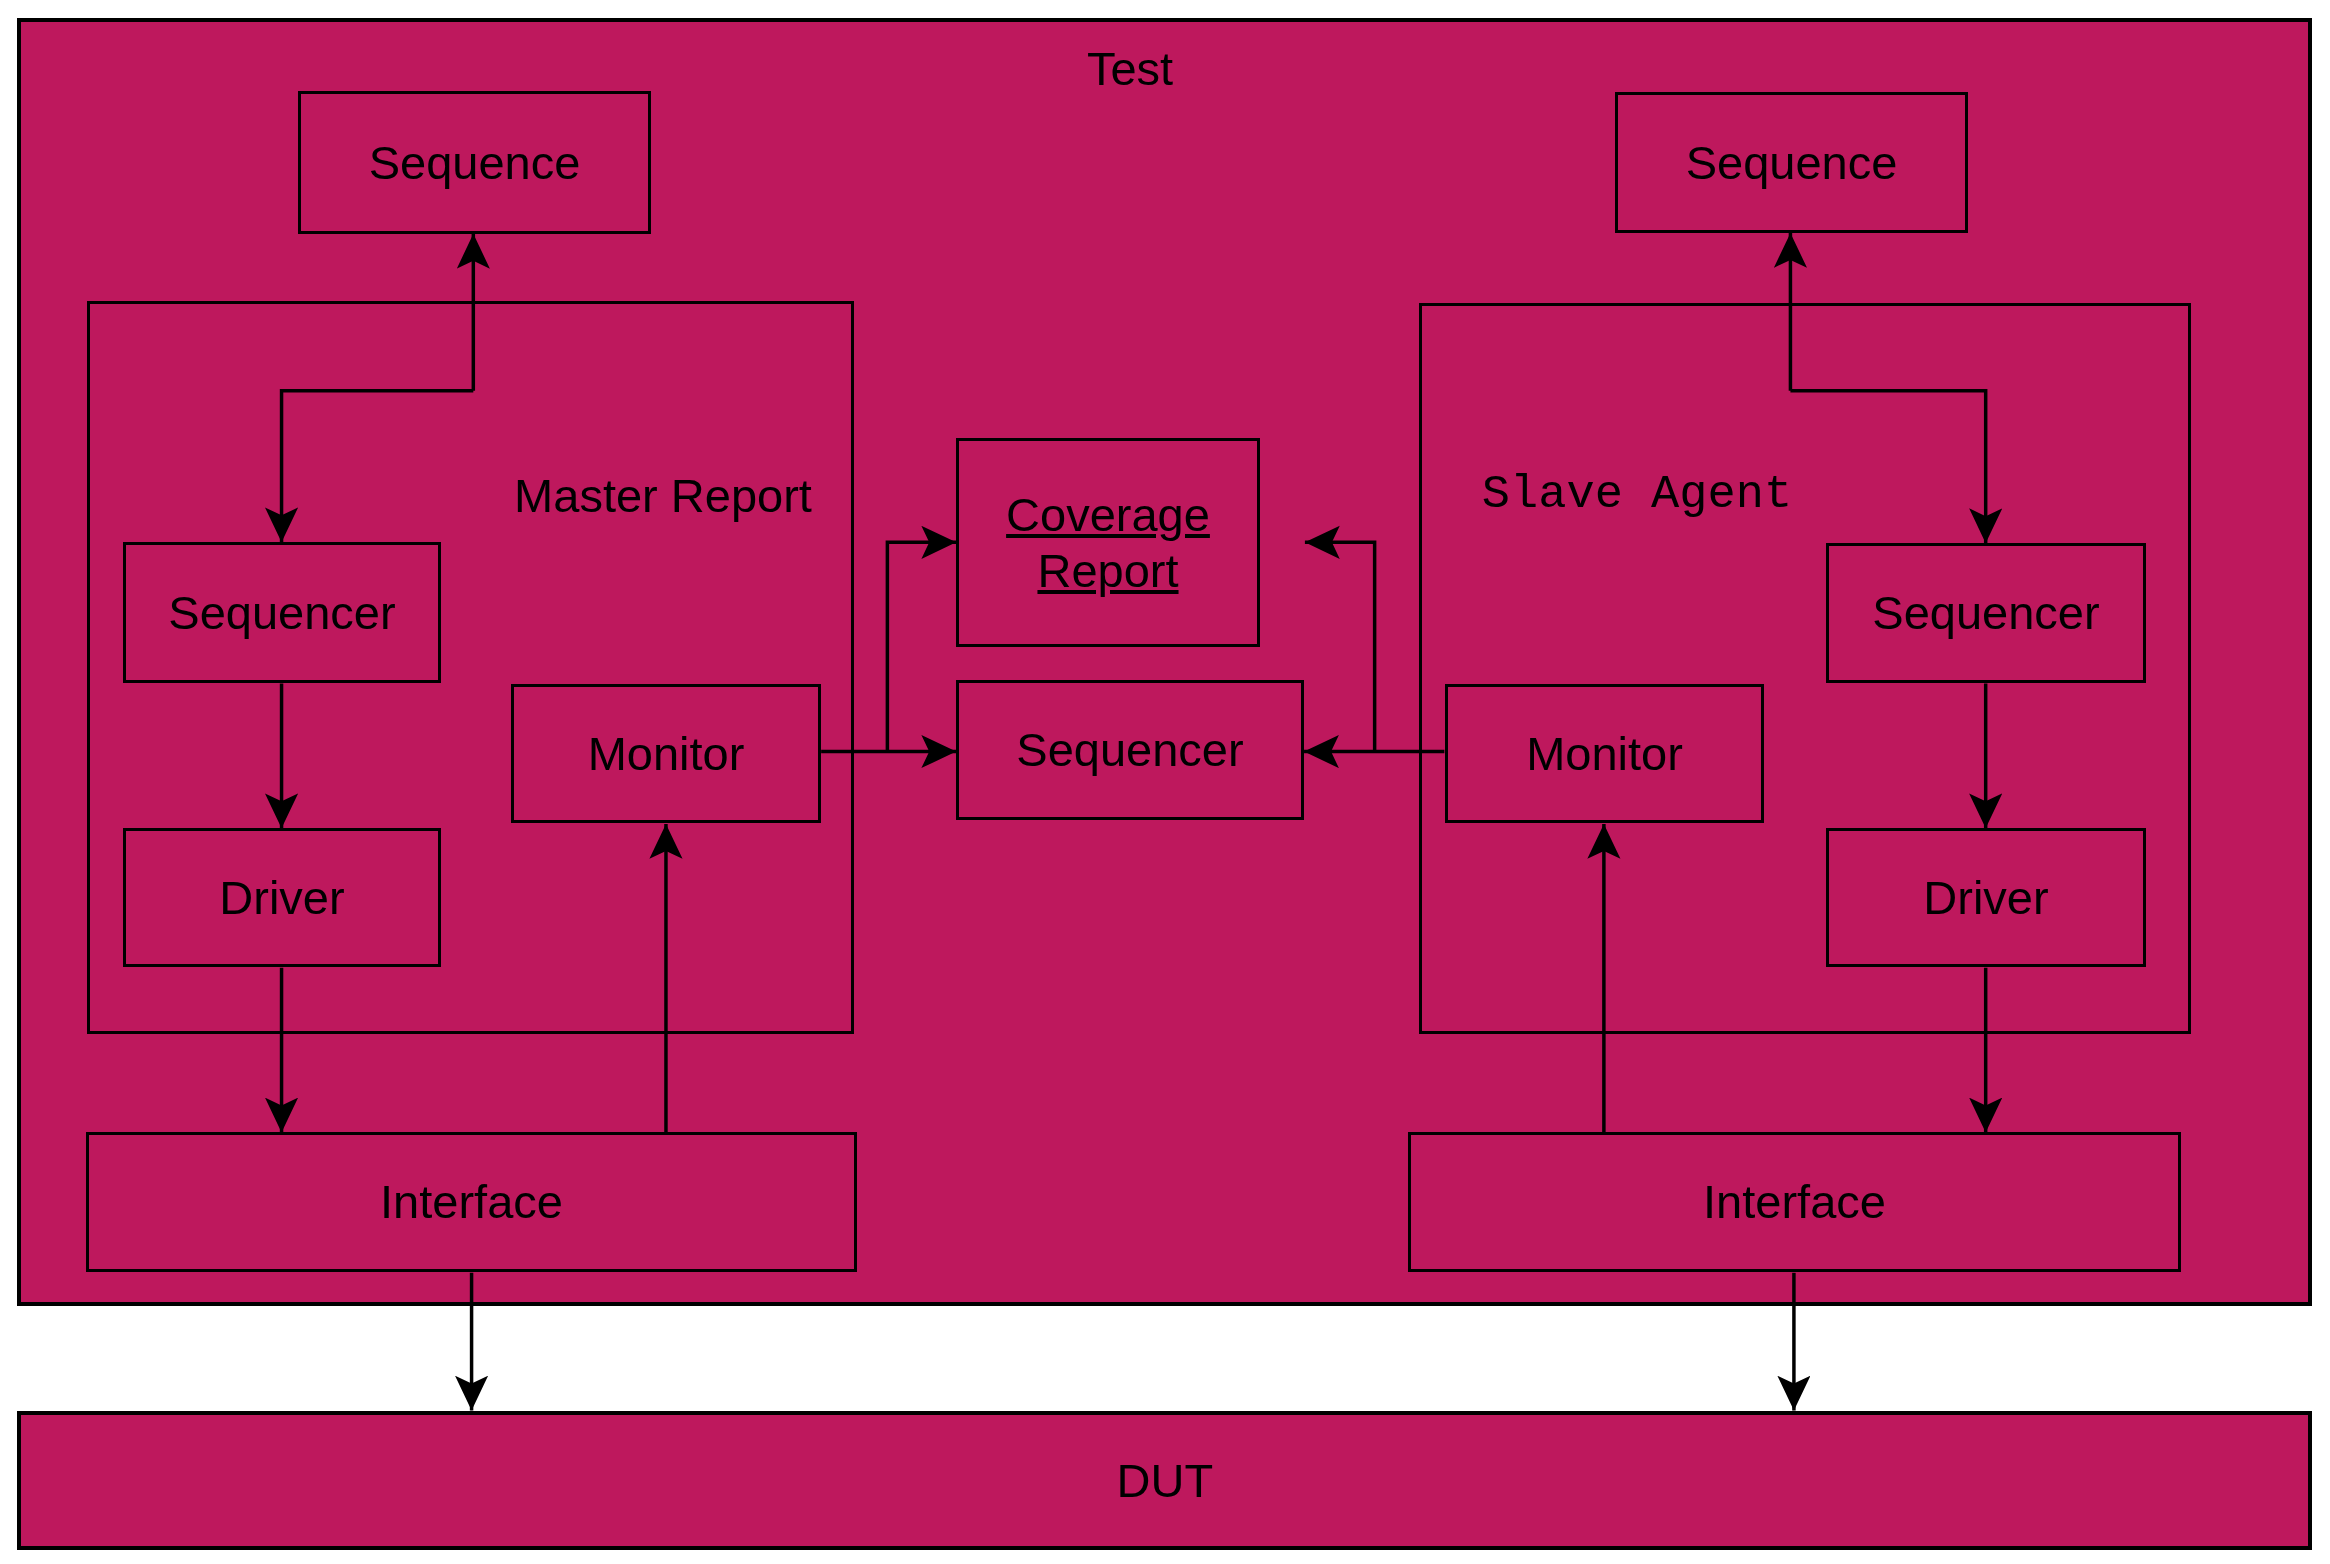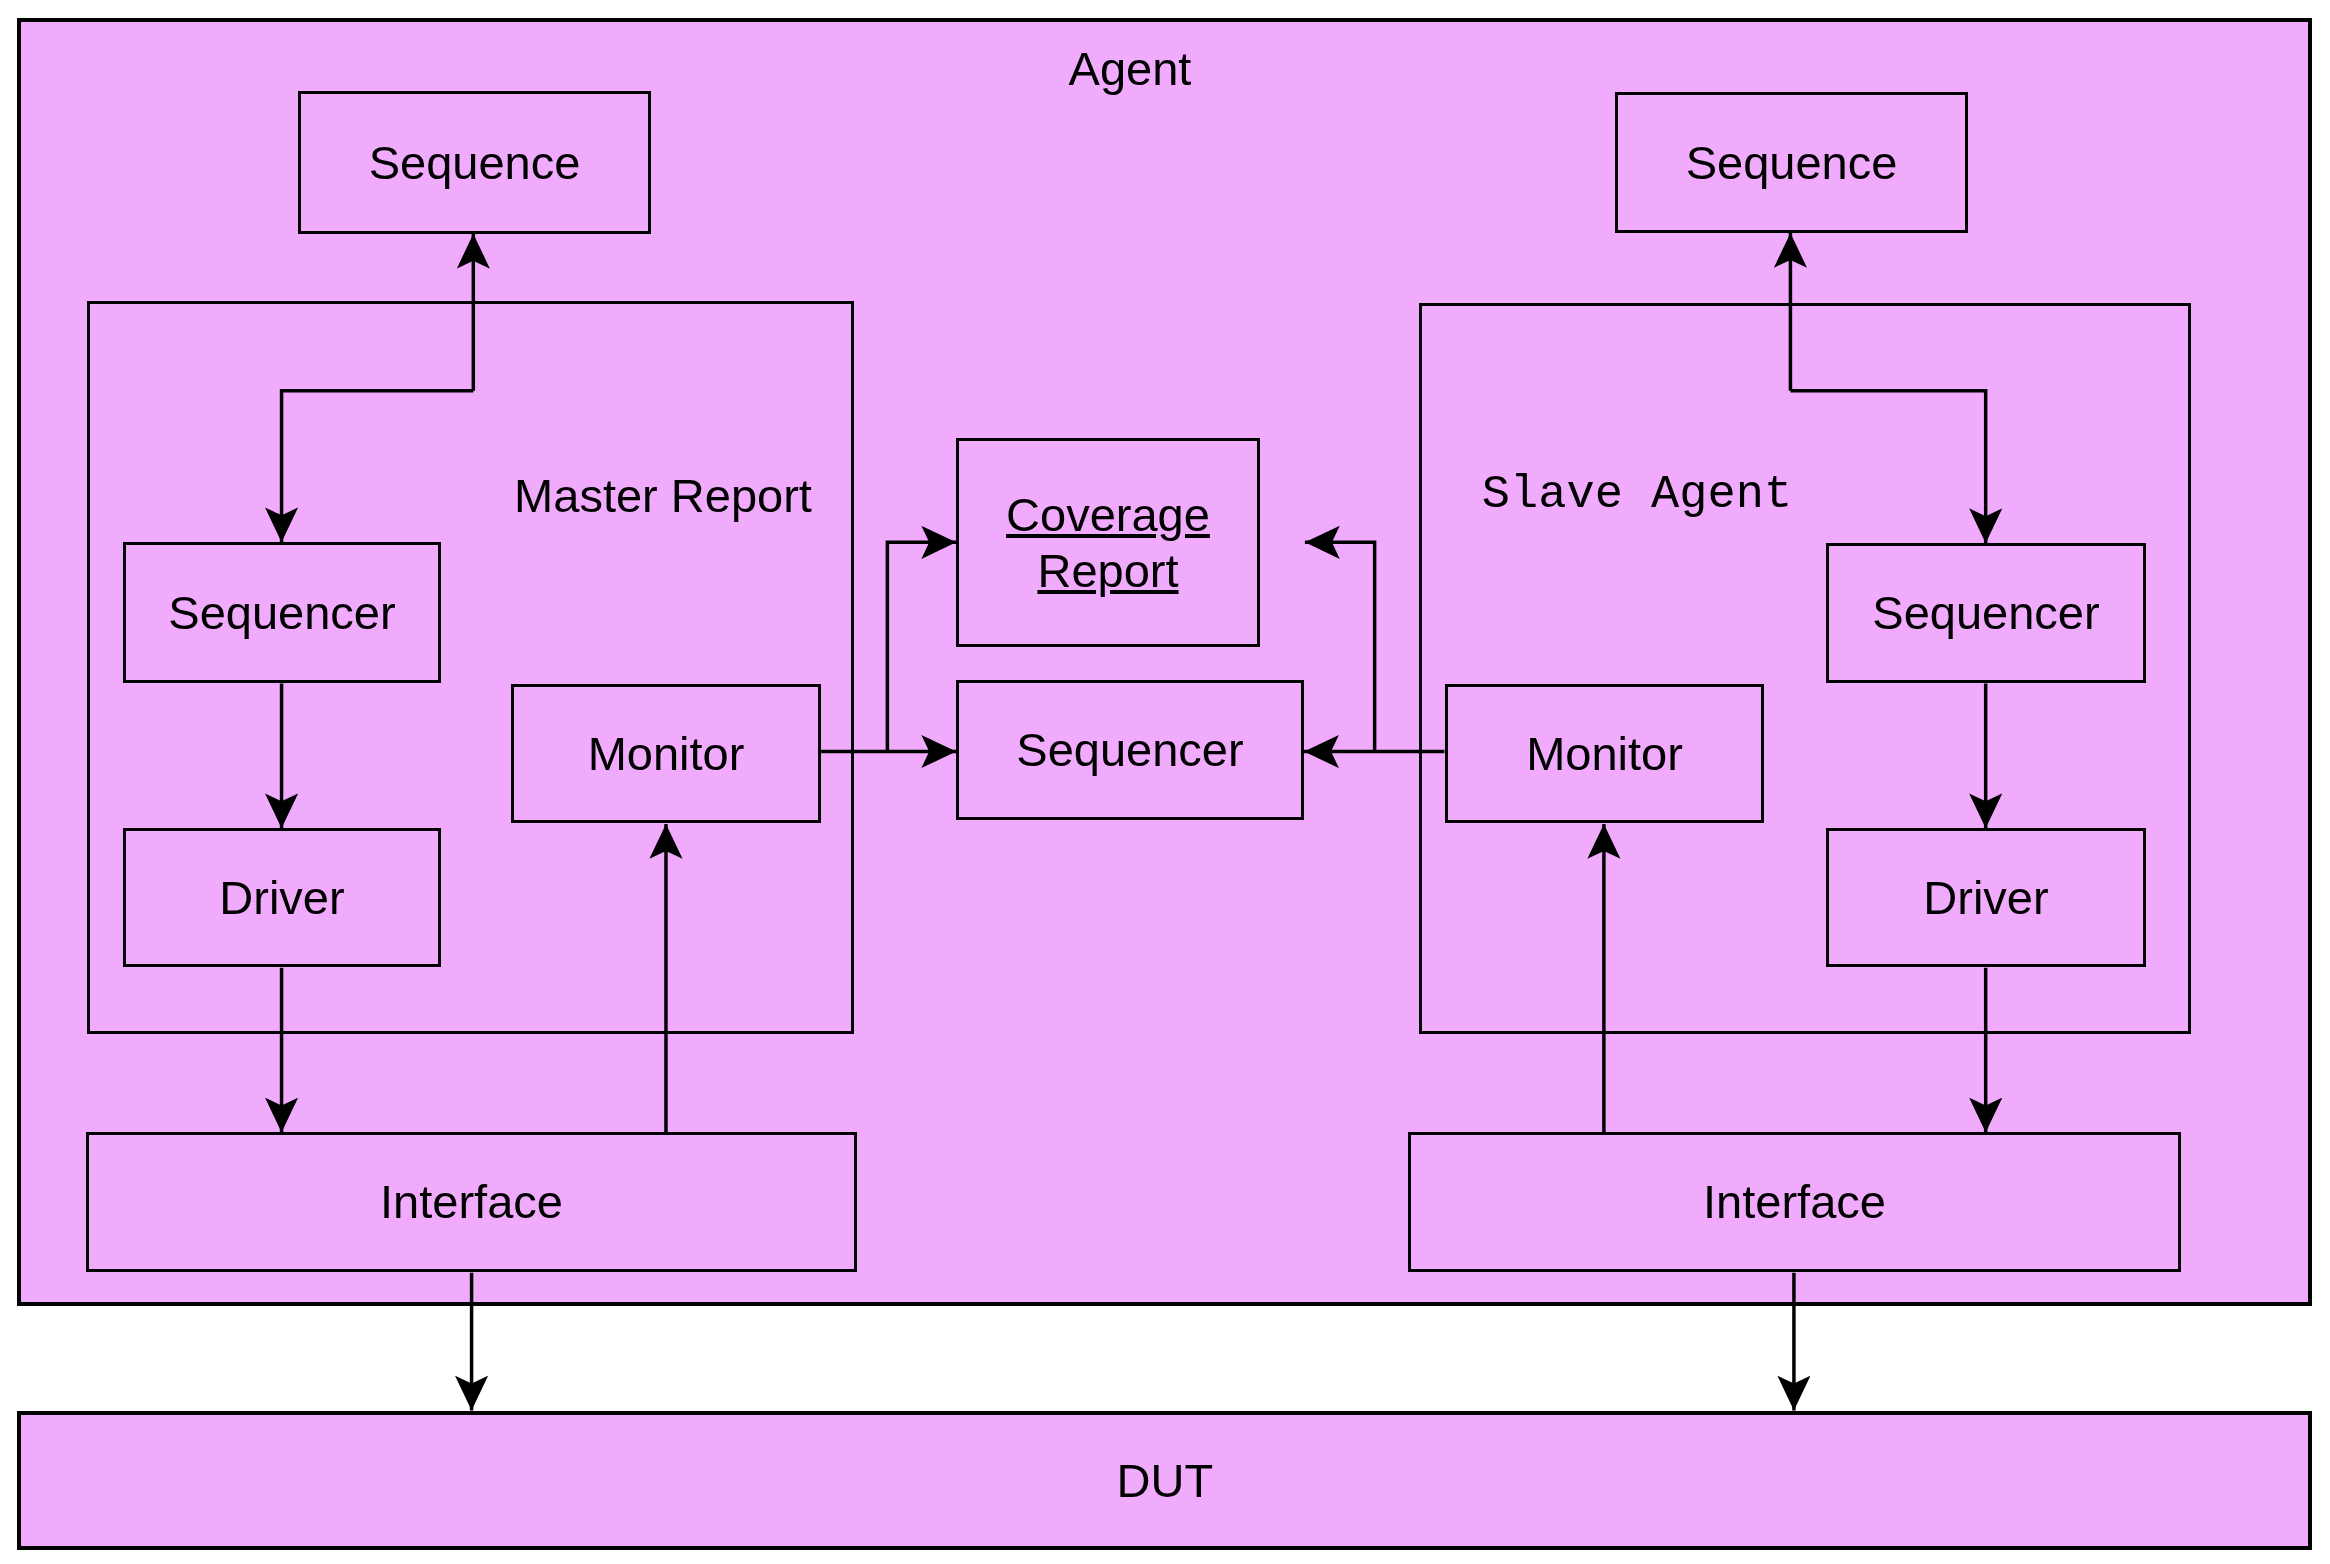--- a/index.html
+++ b/index.html
@@ -13,21 +13,21 @@
     height: 1565px;
     background: #ffffff;
     font-family: "Liberation Sans", sans-serif;
     color: #000000;
     overflow: hidden;
   }
   .box {
     position: absolute;
     box-sizing: border-box;
     border: 3.5px solid #000000;
-    background: #f0abfc;
+    background: #be185d;
     display: flex;
     align-items: center;
     justify-content: center;
     text-align: center;
     font-size: 47px;
     line-height: 1.18;
   }
   .frame { border-width: 4.4px; }
   .layer1 { z-index: 1; }
   .layer3 { z-index: 3; }
@@ -167,18 +167,18 @@
   <div class="box scoreboard layer3">
     <span>Sequencer</span>
   </div>
   <div class="box interface-l layer3">
     <span>Interface</span>
   </div>
   <div class="box interface-r layer3">
     <span>Interface</span>
   </div>
 
-  <div class="float-label test-label">Agent</div>
+  <div class="float-label test-label">Test</div>
   <div class="float-label master-agent-label">Master Report</div>
   <div class="float-label slave-agent-label">Slave Agent</div>
 
 </div>
 
 
 </body></html>

